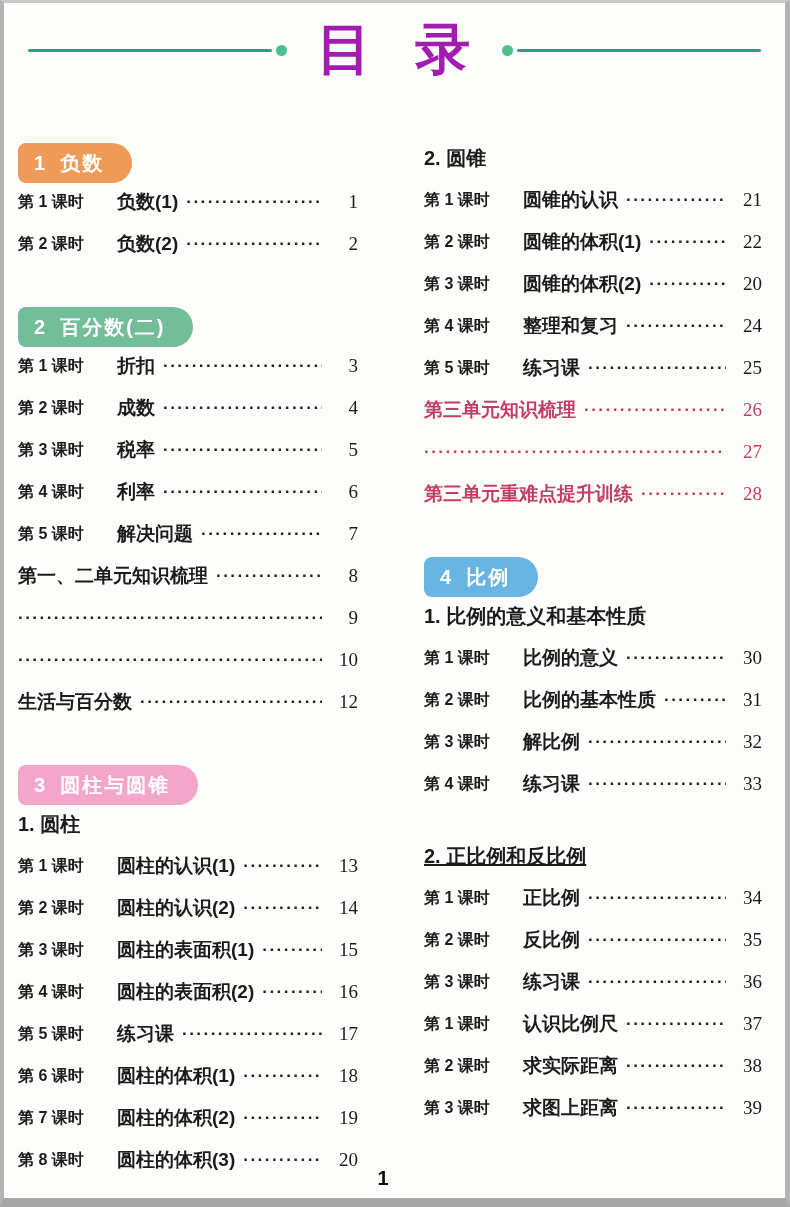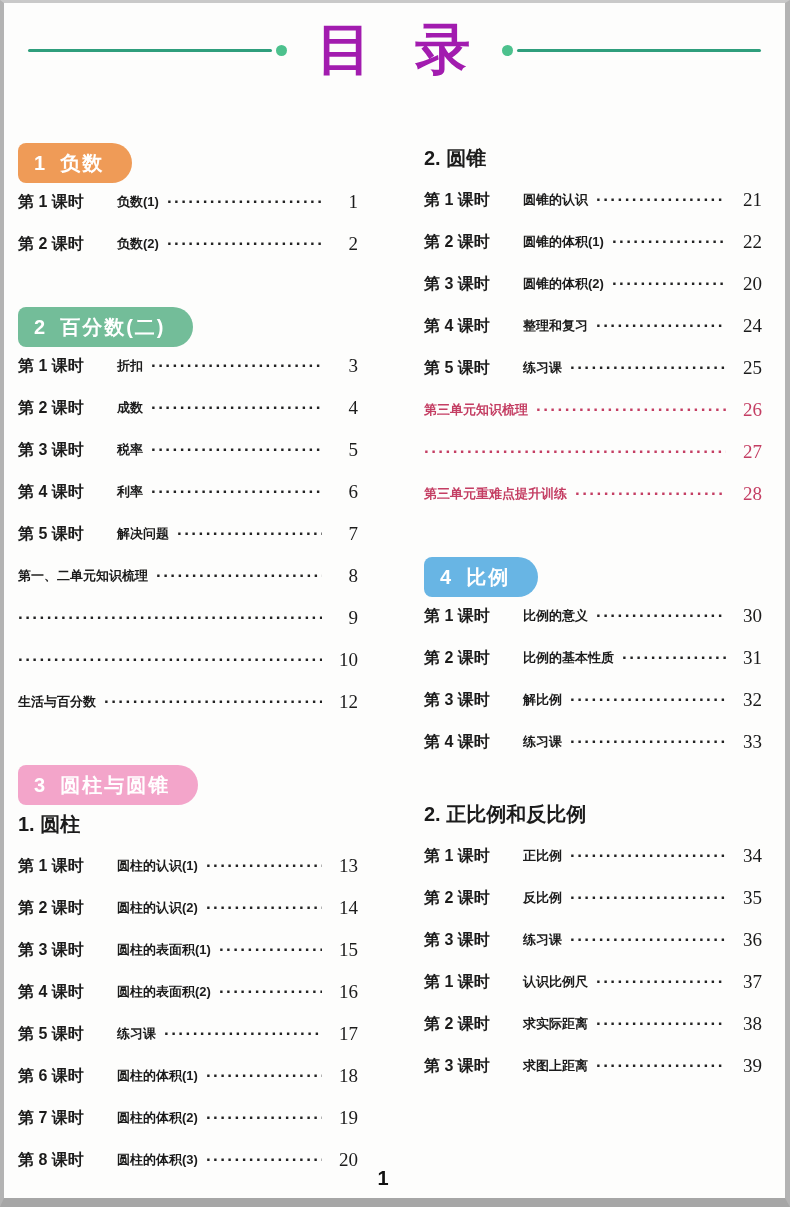--- a/index.html
+++ b/index.html
@@ -31,35 +31,35 @@
   }
 
   
   .col { position:absolute; display:flex; flex-direction:column; }
   .col-left  { left:14px;  top:140px; width:340px; }
   .col-right { left:420px; top:142px; width:338px; }
 
   
   .row { display:flex; align-items:center; height:26px; margin-bottom:16px; flex:0 0 auto; }
   .row-entry .lbl { font-weight:700; font-size:16px; width:99px; flex:0 0 auto; white-space:nowrap; }
-  .row-entry .ttl { font-weight:700; font-size:13px; white-space:nowrap; margin-right:8px; }
+  .row-entry .ttl { font-weight:700; font-size:19px; white-space:nowrap; margin-right:8px; }
   .row-entry .dots {
     flex:1; overflow:hidden; white-space:nowrap;
     font-weight:700; font-size:17px; letter-spacing:1.5px;
     color:#222; margin-right:6px; line-height:26px;
   }
   .row-entry .pg {
     flex:0 0 auto; width:30px; text-align:right;
     font-family:"Liberation Serif","DejaVu Serif",serif;
     font-size:19px; color:#1b1b1b;
   }
   .row-entry.hl .ttl, .row-entry.hl .dots, .row-entry.hl .pg { color:var(--hl); }
 
   .row-sub { font-weight:700; font-size:20px; }
-  .row-entry + .row-sub { margin-top:30px; }
+  .row-entry + .row-sub { margin-top:30px;text-decoration:underline; }
 
   .row-badge {
     height:40px; margin-bottom:6px;
     align-self:flex-start; display:inline-flex; align-items:center;
     color:#fff; font-weight:700; font-size:20px;
     padding:0 28px 0 16px;
     border-radius:8px 20px 20px 8px;
     letter-spacing:1px;
   }
   .row-entry + .row-badge { margin-top:34px; }
@@ -249,20 +249,21 @@
     </div>
     <div class="row row-entry hl">
       <span class="ttl">第三单元重难点提升训练</span>
       <span class="dots">················································································</span>
       <span class="pg">28</span>
     </div>
     <div class="row row-badge" style="background: rgb(104, 181, 228);">
       <span class="b-num">4</span>
       <span class="b-lbl">比例</span>
     </div>
+    <div class="row row-sub">1. 比例的意义和基本性质</div>
     <div class="row row-entry">
       <span class="lbl">第 1 课时</span>
       <span class="ttl">比例的意义</span>
       <span class="dots">················································································</span>
       <span class="pg">30</span>
     </div>
     <div class="row row-entry">
       <span class="lbl">第 2 课时</span>
       <span class="ttl">比例的基本性质</span>
       <span class="dots">················································································</span>

